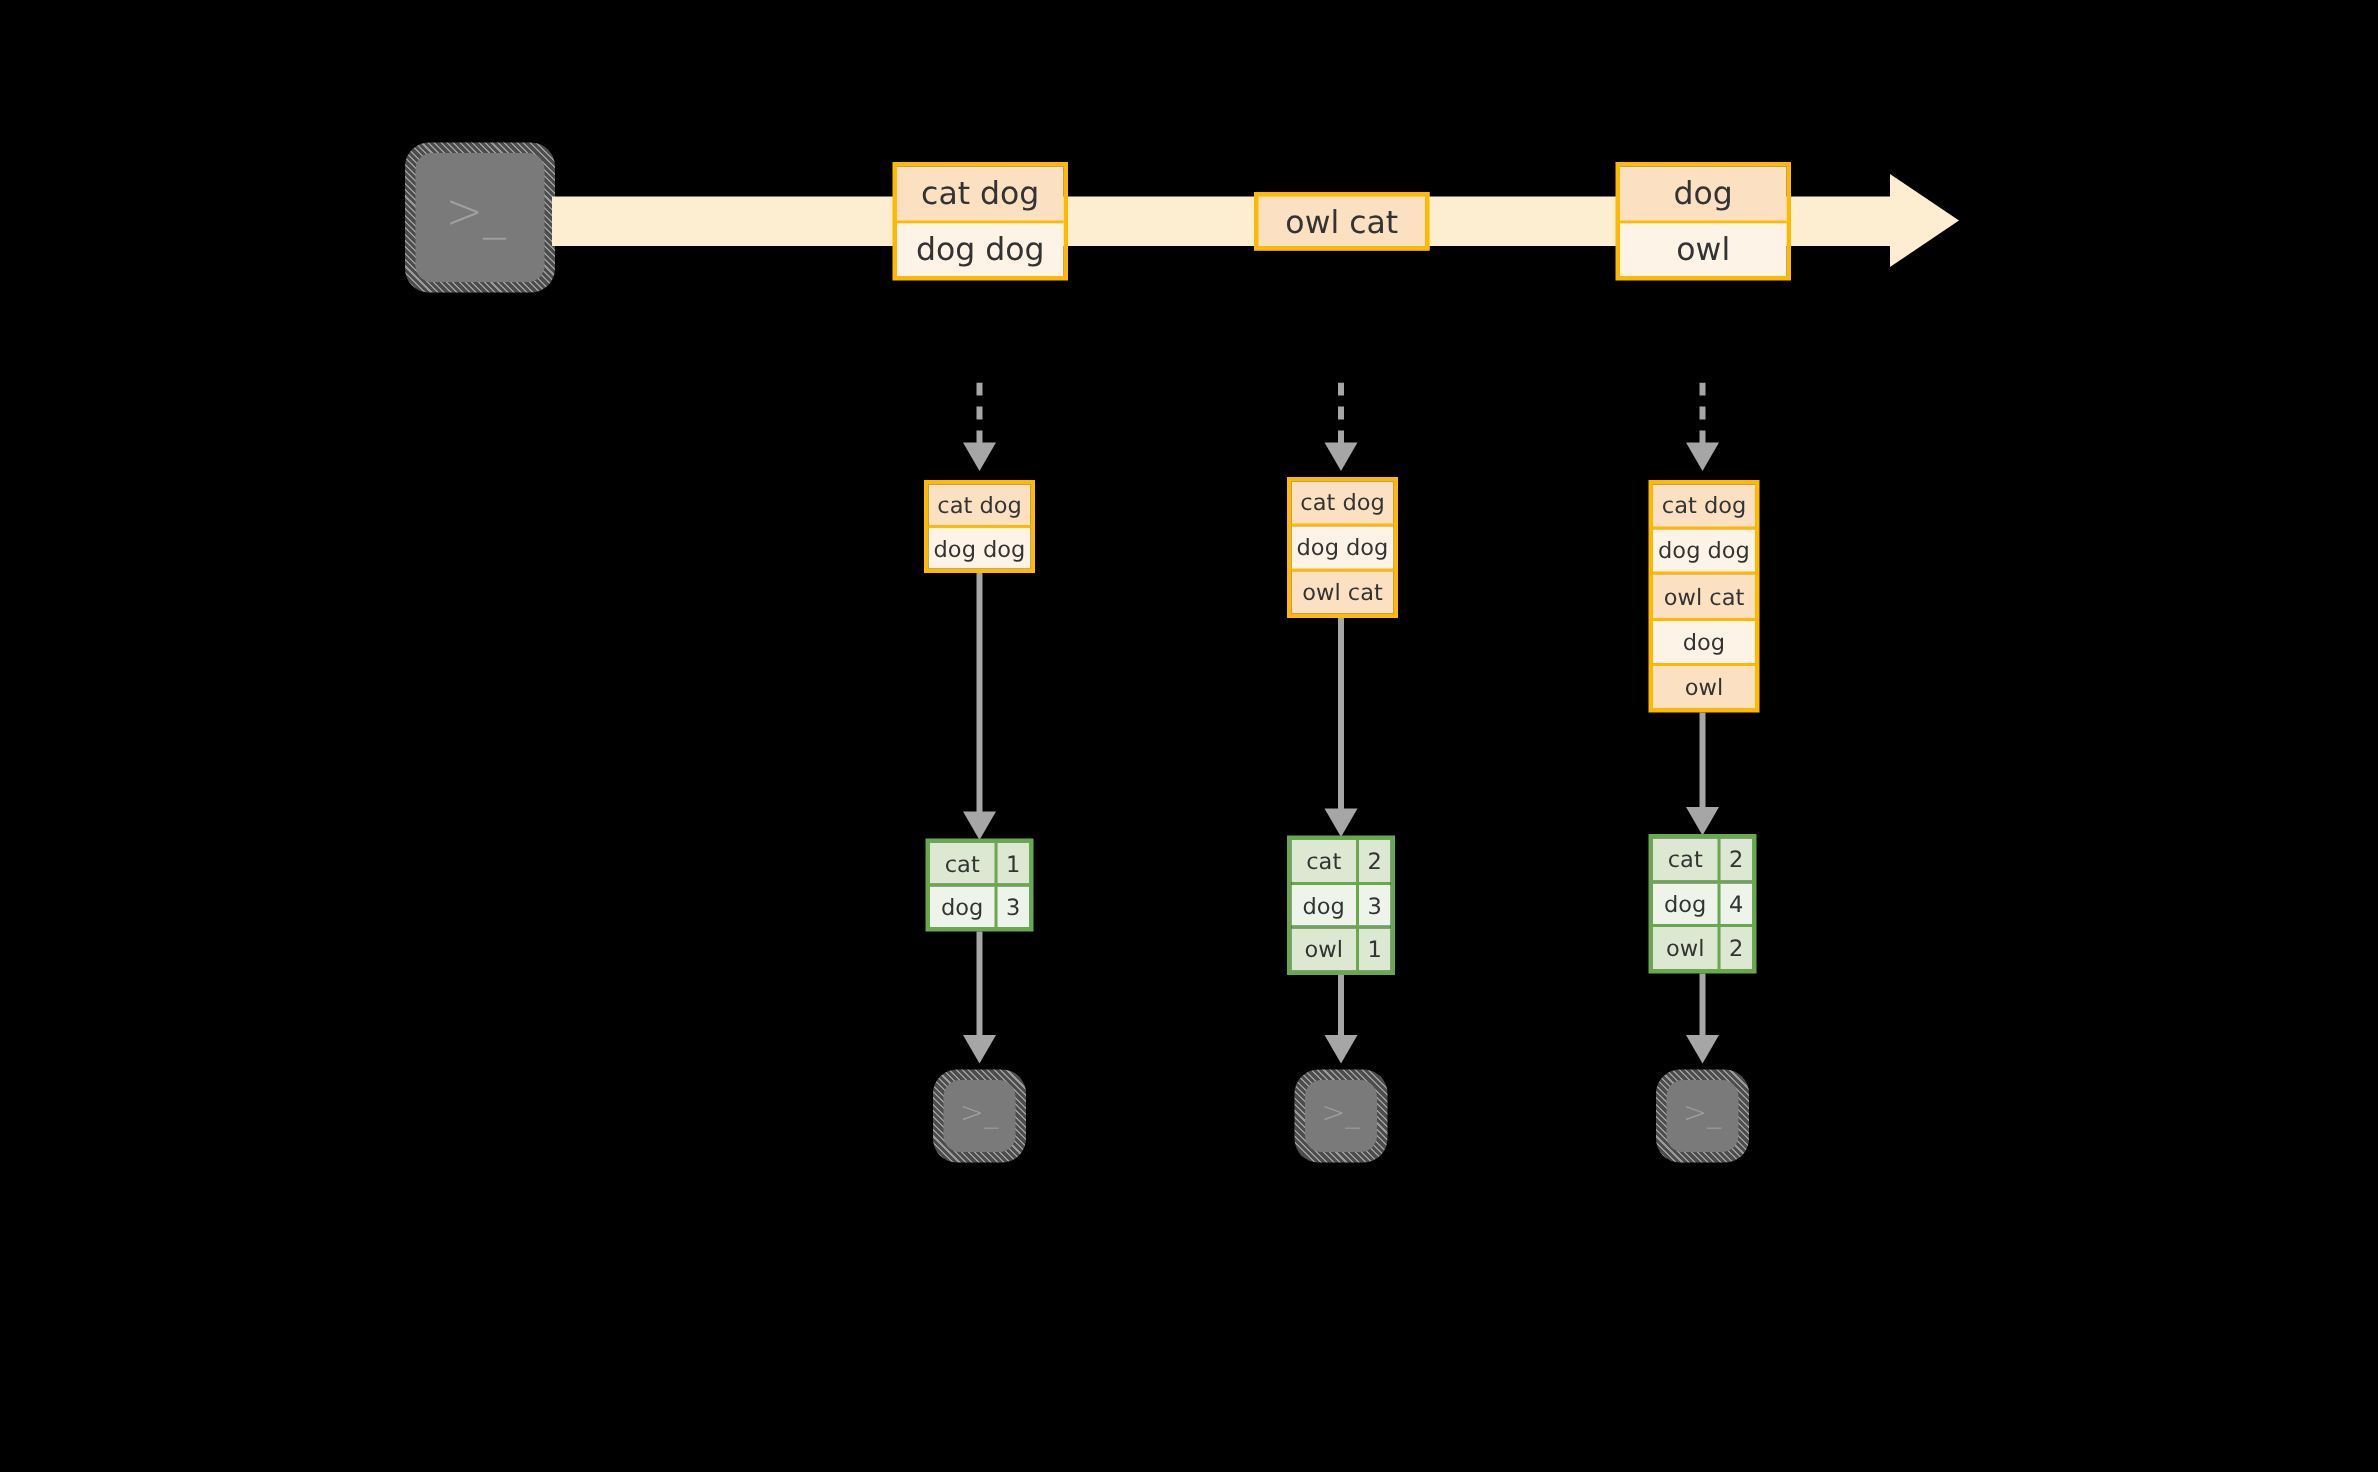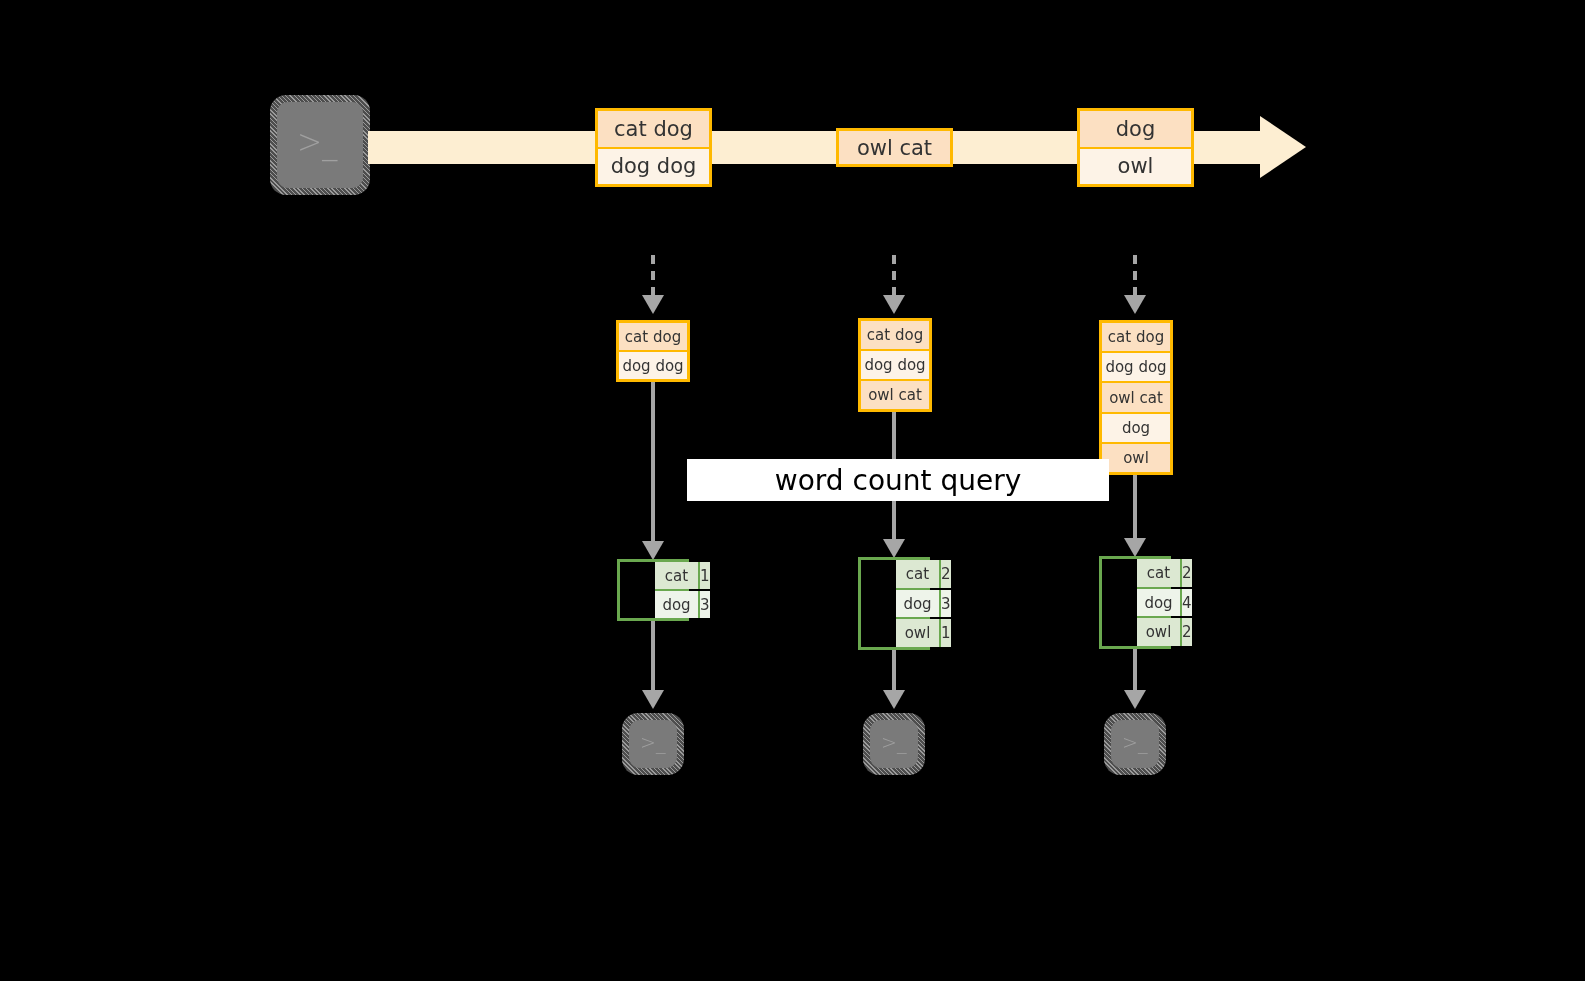--- a/index.html
+++ b/index.html
@@ -109,21 +109,20 @@
     box-sizing: border-box;
     border: 3px solid #6aa84f;
     display: flex;
     flex-direction: column;
   }
   .greentbl .grow {
     box-sizing: border-box;
     flex: 1 1 0;
     display: flex;
     border-bottom: 2px solid #6aa84f;
-    margin-left: 35px;
   }
   .greentbl .grow:last-child { border-bottom: none; }
   .greentbl .gcell {
     box-sizing: border-box;
     display: flex;
     align-items: center;
     justify-content: center;
     color: #333333;
     white-space: nowrap;
   }
@@ -290,15 +289,14 @@
 
   <div class="gline" style="left:1133px; top:649px; height:47px;"></div>
   <div class="ghead" style="left:1124px; top:690px;"></div>
 
   <div class="terminal" style="left:1104px; top:713px; width:62px; height:62px;">
     <div class="hatch"></div>
     <div class="inner"></div>
     <div class="prompt" style="left:11px; top:13px; font-size:19px; font-weight:300;">&gt;_</div>
   </div>
 
-  <div class="query-label" style="left:687px; top:459px; width:422px; height:42px; font-size:28px;">word count query</div>
 
 </div>
 
 </body></html>

